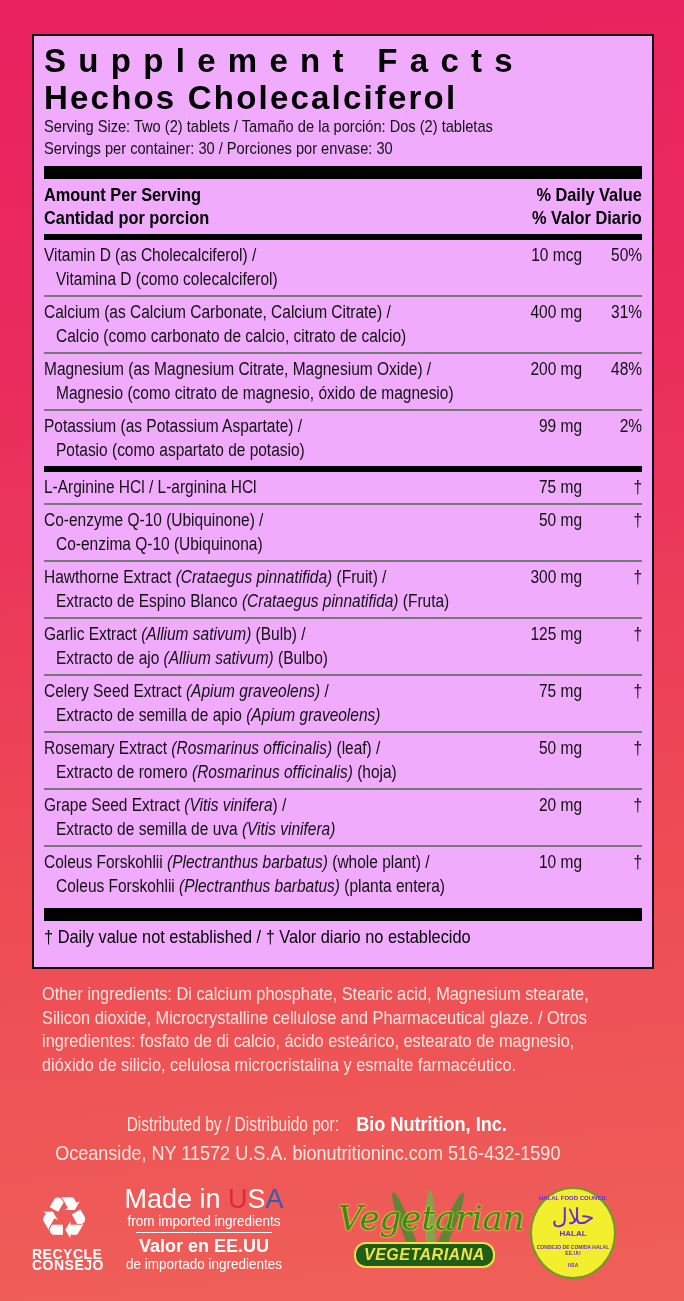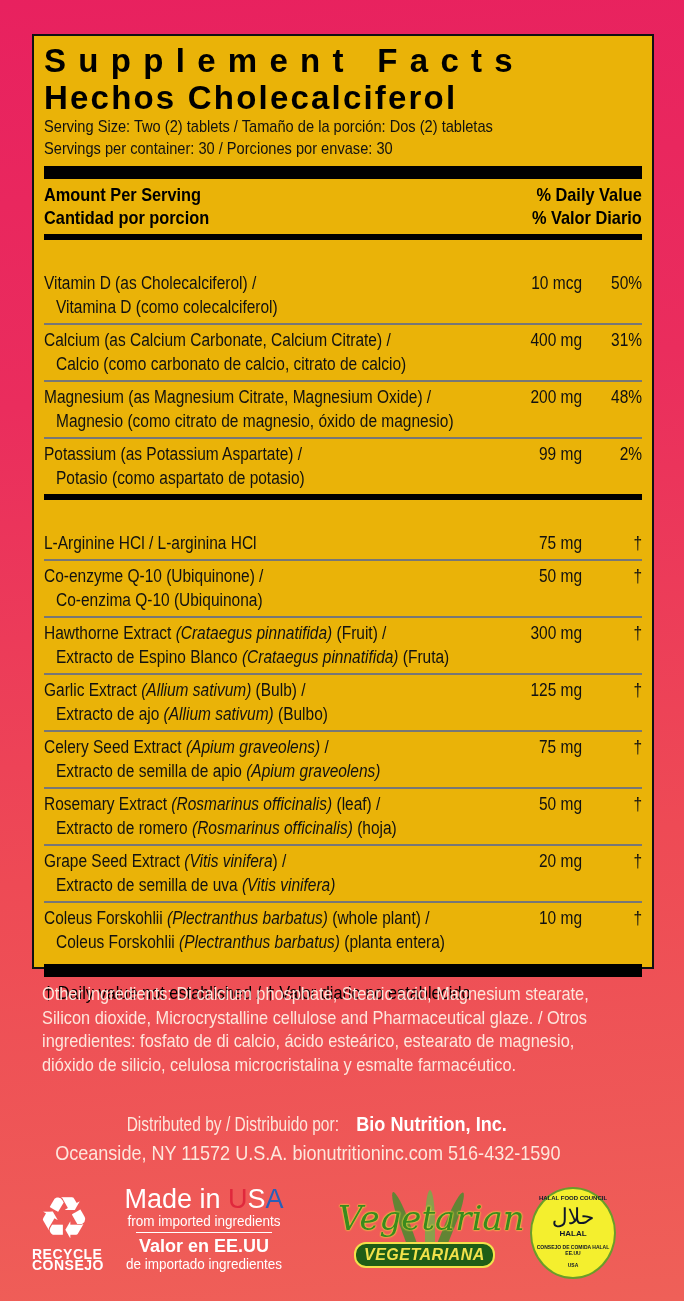--- a/index.html
+++ b/index.html
@@ -4,40 +4,40 @@
 <style>
   html, body { margin: 0; padding: 0; }
   body {
     width: 684px; height: 1301px; overflow: hidden;
     background: linear-gradient(175deg, #e8215f 0%, #ea2d5d 30%, #ee4a55 65%, #ef6058 100%);
     font-family: "Liberation Sans", sans-serif;
     position: relative;
   }
   .label {
     position: absolute; left: 32px; top: 34px; width: 622px; height: 935px;
-    background: #eab308; border: 2px solid #111; box-sizing: border-box;
+    background: #f0abfc; border: 2px solid #111; box-sizing: border-box;
     padding: 6px 10px 0 10px;
   }
   .title1 {
     font-family: "Liberation Sans", sans-serif; font-weight: 900; font-size: 33px;
     letter-spacing: 12.3px; line-height: 38px; white-space: nowrap; color: #000;
     font-weight: bold;
   }
   .title2 {
     font-weight: bold; font-size: 33px; letter-spacing: 2.2px; line-height: 36px; white-space: nowrap; color: #000;
   }
   .serving { font-size: 17px; line-height: 22px; color: #111; transform: scaleX(0.86); transform-origin: left; white-space: nowrap; }
   .bar-thick { height: 13px; background: #000; margin-top: 6px; }
   .bar-mid { height: 6px; background: #000; }
   .hdr { display: flex; justify-content: space-between; font-weight: bold; font-size: 19px; line-height: 23px; padding: 4px 0 5px 0; }
   .hdr .l, .hdr .r { transform: scaleX(0.86); white-space: nowrap; }
   .hdr .l { transform-origin: left; }
   .hdr .r { transform-origin: right; text-align: right; }
   .row { position: relative; border-top: 2px solid #777; font-size: 18px; line-height: 24px; color: #111; padding: 3px 0 4px 0; }
-  .row.first { border-top: none; margin-top: 28px; }
+  .row.first { border-top: none; }
   .row .name { transform: scaleX(0.86); transform-origin: left; white-space: nowrap; }
   .row .name2 { padding-left: 14px; }
   .row .amt { position: absolute; right: 60px; top: 3px; transform: scaleX(0.86); transform-origin: right; white-space: nowrap; }
   .row .dv { position: absolute; right: 0px; top: 3px; transform: scaleX(0.86); transform-origin: right; white-space: nowrap; }
   i { font-style: italic; }
   .foot { font-size: 19px; line-height: 24px; padding-top: 4px; transform: scaleX(0.86); transform-origin: left; white-space: nowrap; }
   .other { position: absolute; left: 42px; top: 982px; width: 640px; color: #fde6dc; font-size: 19px; line-height: 23.5px; transform: scaleX(0.86); transform-origin: left; }
   .dist { position: absolute; left: 0; width: 616px; text-align: center; color: #fde6dc; font-size: 21px; white-space: nowrap; }
   .dist span { display: inline-block; transform: scaleX(0.86); }
   .dist b { color: #fff; }
@@ -48,21 +48,21 @@
   .madein { position: absolute; left: 116px; top: 0; width: 176px; text-align: center; color: #fff; }
   .madein .big { font-size: 27px; font-weight: normal; line-height: 28px; white-space: nowrap; }
   .madein .big .u { color: #e0283c; } .madein .big .s { color: #fff; } .madein .big .a { color: #2a5fb8; }
   .madein .sm { font-size: 15px; line-height: 16px; white-space: nowrap; transform: scaleX(0.9); }
   .madein .hr { height: 1px; background: #fff; margin: 3px 20px; }
   .madein .med { font-size: 18px; font-weight: bold; line-height: 20px; white-space: nowrap; }
   .veg { position: absolute; left: 330px; top: 5px; width: 175px; height: 90px; }
   .veg .script { position: absolute; left: 8px; top: 8px; font-family: "DejaVu Serif", serif; font-style: italic; font-size: 34px; color: #3a8a1e; text-shadow: 0 0 2px #f3e33b, 0 0 2px #f3e33b; white-space: nowrap; }
   .veg .pill { position: absolute; left: 24px; top: 52px; background: #1f5e16; color: #f2e24a; font-weight: bold; font-style: italic; font-size: 16px; padding: 2px 8px; border-radius: 12px; border: 2px solid #f2e24a; letter-spacing: 0.5px; }
   .veg .blade { position: absolute; width: 10px; height: 70px; background: #3f8f2c; border-radius: 50% 50% 0 0; top: 0; opacity: 0.8; }
-  .halal { position: absolute; left: 530px; top: 2px; width: 86px; height: 92px; border-radius: 50%; background: #f4ef2e; border: 2px solid #6a9d2a; box-sizing: border-box; text-align: center; color: #0f172a; }
+  .halal { position: absolute; left: 530px; top: 2px; width: 86px; height: 92px; border-radius: 50%; background: #f4ef2e; border: 2px solid #6a9d2a; box-sizing: border-box; text-align: center; color: #6d28d9; }
   .halal .arc { font-size: 6px; margin-top: 6px; font-weight: bold; }
   .halal .ar { font-size: 22px; line-height: 24px; margin-top: 4px; }
   .halal .w { font-size: 8px; font-weight: bold; }
   .halal .b { font-size: 5px; font-weight: bold; margin-top: 6px; line-height: 6px; }
 </style>
 </head>
 <body>
 
 <div class="label">
   <div class="title1">Supplement Facts</div>

